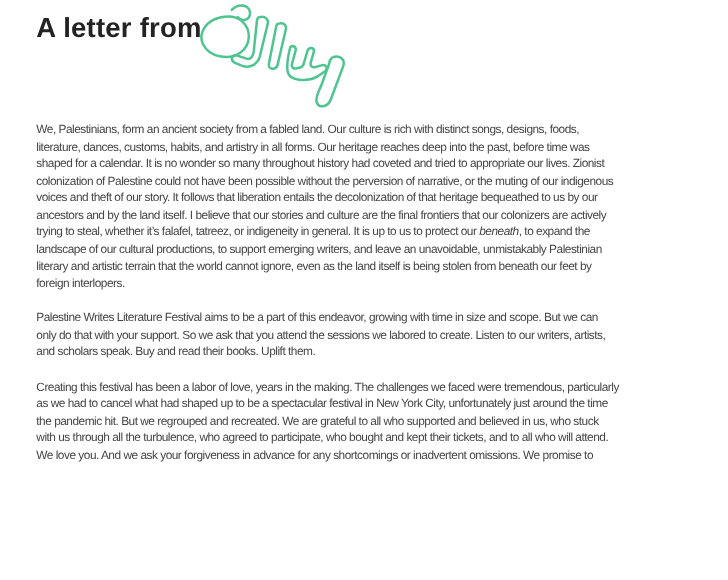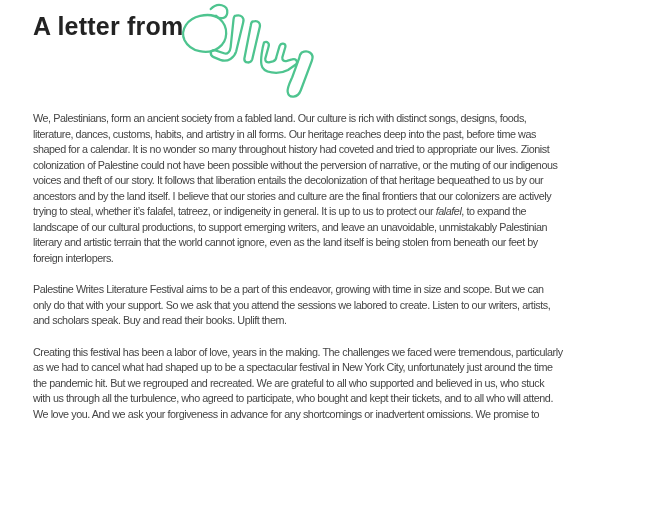--- a/index.html
+++ b/index.html
@@ -71,21 +71,21 @@
   </h1>
 
   <div class="letter">
 
     <p class="para p1"><span>We, Palestinians, form an ancient society from a fabled land. Our culture is rich with distinct songs, designs, foods,
 literature, dances, customs, habits, and artistry in all forms.  Our heritage reaches deep into the past, before time was
 shaped for a calendar. It is no wonder so many throughout history had coveted and tried to appropriate our lives. Zionist
 colonization of Palestine could not have been possible without the perversion of narrative, or the muting of our indigenous
 voices and theft of our story.  It follows that liberation entails the decolonization of that heritage bequeathed to us by our
 ancestors and by the land itself.  I believe that our stories and culture are the final frontiers that our colonizers are actively
-trying to steal, whether it’s falafel, tatreez, or indigeneity in general.  It is up to us to protect our </span><em>falafel</em><span>, to expand the
+trying to steal, whether it’s falafel, tatreez, or indigeneity in general.  It is up to us to protect our </span><em>beneath</em><span>, to expand the
 landscape of our cultural productions, to support emerging writers, and leave an unavoidable, unmistakably Palestinian
 literary and artistic terrain that the world cannot ignore, even as the land itself is being stolen from beneath our feet by
 foreign interlopers.</span></p>
 
     <p class="para p2">Palestine Writes Literature Festival aims to be a part of this endeavor, growing with time in size and scope.  But we can
 only do that with your support.  So we ask that you attend the sessions we labored to create. Listen to our writers, artists,
 and scholars speak. Buy and read their books. Uplift them.</p>
 
     <p class="para p3">Creating this festival has been a labor of love, years in the making. The challenges we faced were tremendous, particularly
 as we had to cancel what had shaped up to be a spectacular festival in New York City, unfortunately just around the time

